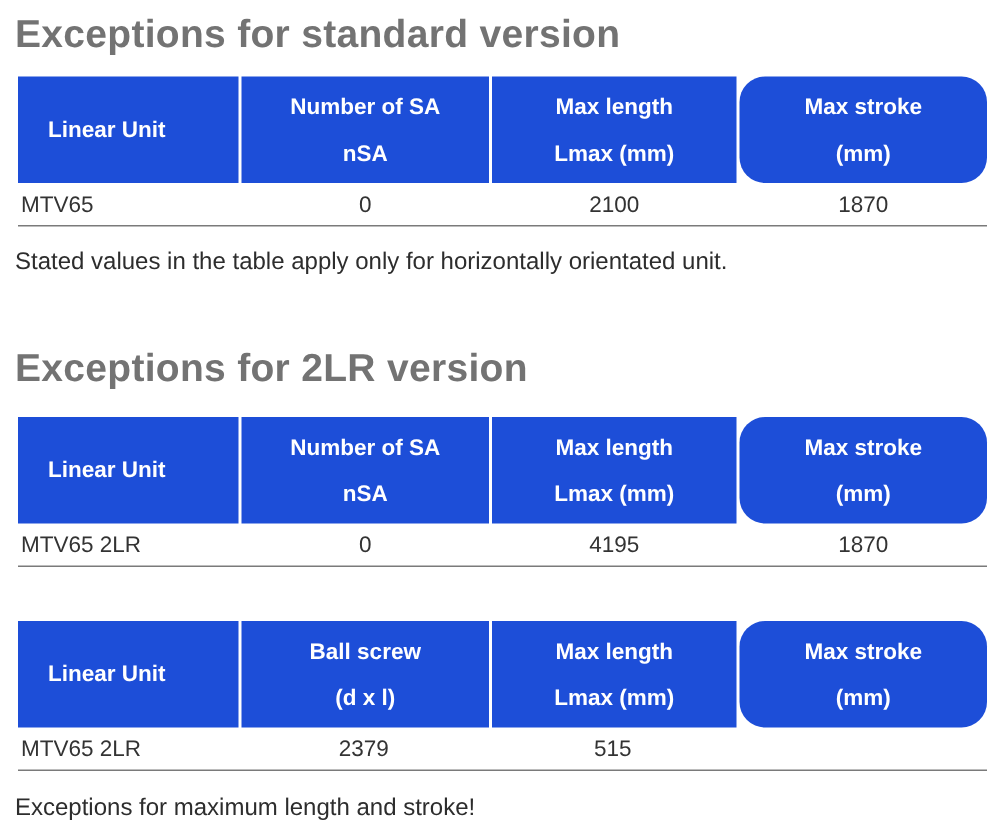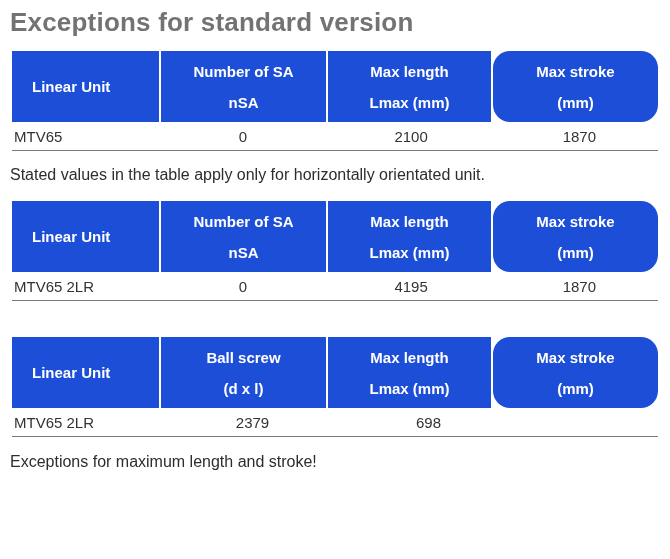--- a/index.html
+++ b/index.html
@@ -39,21 +39,21 @@
     line-height: 31px;
     box-sizing: border-box;
   }
   .th.c0 { align-items: flex-start; padding-left: 20px; }
   .c0 { width: 147px; }
   .c1 { width: 165px; }
   .c2 { width: 163px; }
   .c3 { width: 165px; border-radius: 17px; }
 
   .trow {
-    display: flex; gap: 12px;
+    display: flex; gap: 2px;
     height: 28px;
     align-items: center;
     border-bottom: 1px solid #7a7a7a;
     font-size: 15px;
     color: #333333;
   }
   .td { text-align: center; box-sizing: border-box; }
   .td.c0 { text-align: left; padding-left: 2px; }
 
   .note {
@@ -93,20 +93,21 @@
     <div class="trow">
       <div class="td c0">MTV65</div>
       <div class="td c1">0</div>
       <div class="td c2">2100</div>
       <div class="td c3">1870</div>
     </div>
   </div>
 
   <p class="note" id="note-standard">Stated values in the table apply only for horizontally orientated unit.</p>
 
+  <h1 class="heading" id="heading-2lr">Exceptions for 2LR version</h1>
 
   <div class="tbl" id="table-2lr">
     <div class="thead">
       <div class="th c0">
         <span>Linear Unit</span>
       </div>
       <div class="th c1">
         <span>Number of SA</span>
         <span>nSA</span>
       </div>
@@ -141,19 +142,19 @@
         <span>Lmax (mm)</span>
       </div>
       <div class="th c3">
         <span>Max stroke</span>
         <span>(mm)</span>
       </div>
     </div>
     <div class="trow">
       <div class="td c0">MTV65 2LR</div>
       <div class="td c2">2379</div>
-      <div class="td c3">698</div>
+      <div class="td c3">515</div>
     </div>
   </div>
 
   <p class="note" id="note-maxlength">Exceptions for maximum length and stroke!</p>
 
 </div>
 
 </body></html>

